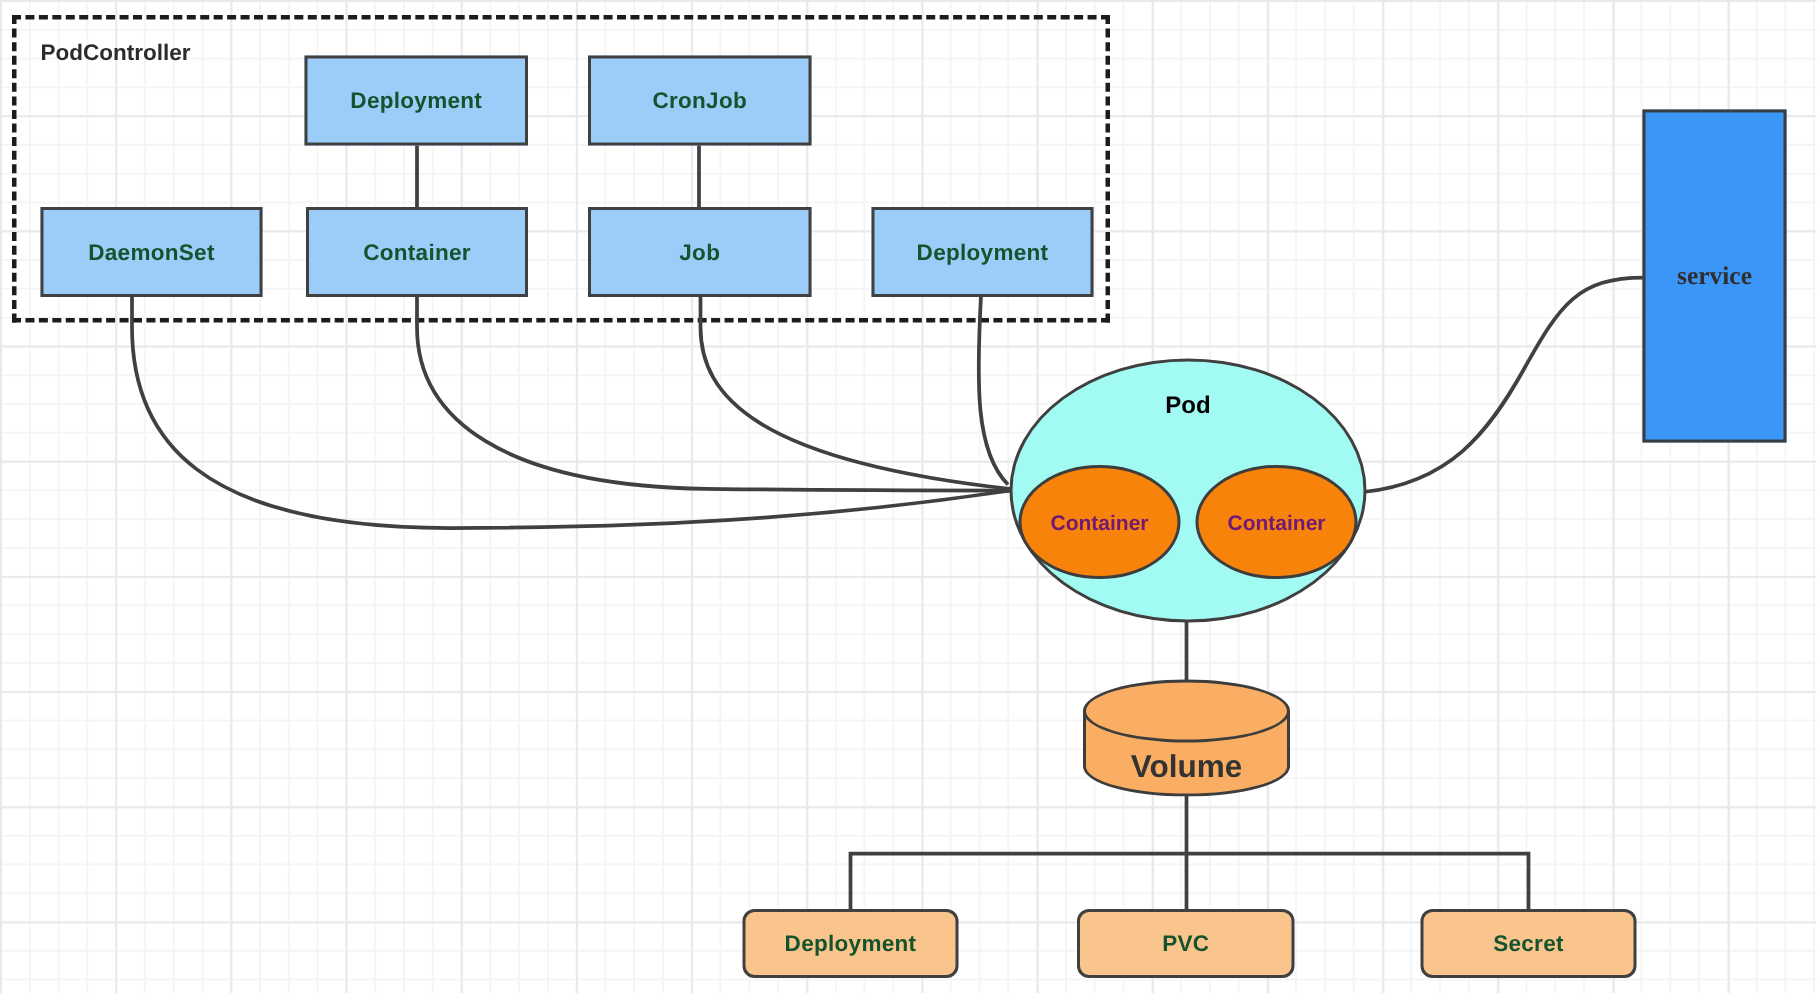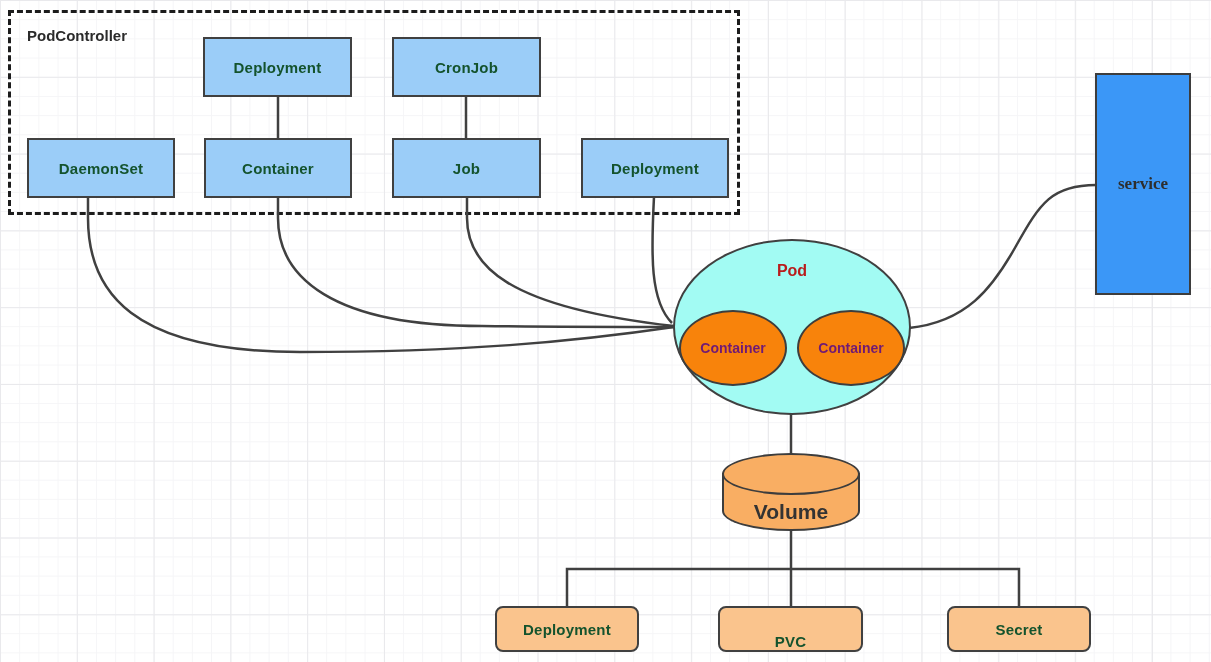--- a/index.html
+++ b/index.html
@@ -48,21 +48,21 @@
     font-weight:bold;font-size:17px;color:#2e2e2e;z-index:2;font-family:Liberation Serif, serif;
   }
 
   .pod{
     position:absolute;left:673px;top:239px;width:238px;height:176px;
     background:#A2FBF3;border:2.5px solid #404040;border-radius:50%;
     box-sizing:border-box;z-index:2;
   }
   .pod-label{
     position:absolute;left:0;top:21px;width:100%;text-align:center;
-    font-weight:bold;font-size:16px;color:#b91c1c;
+    font-weight:bold;font-size:16px;color:#000000;
   }
   .container-ell{
     position:absolute;box-sizing:border-box;z-index:3;
     width:108px;height:76px;border-radius:50%;
     background:#F8830B;border:2.5px solid #3d3d3d;
     display:flex;align-items:center;justify-content:center;
     font-weight:bold;font-size:14px;color:#701a75;
   }
   .container-left{left:679px;top:310px;}
   .container-right{left:797px;top:310px;}
@@ -86,21 +86,21 @@
   }
 
   .b-deployment{left:203px;top:37px;width:149px;height:60px;}
   .b-cronjob{left:392px;top:37px;width:149px;height:60px;}
   .b-daemonset{left:15px;top:138px;width:148px;height:60px;margin-left:12px;}
   .b-replicaset{left:204px;top:138px;width:148px;height:60px;}
   .b-job{left:392px;top:138px;width:149px;height:60px;}
   .b-statefulset{left:581px;top:138px;width:148px;height:60px;}
 
   .b-configmap{left:495px;top:606px;width:144px;height:46px;}
-  .b-pvc{left:718px;top:606px;width:145px;height:46px;align-items:flex-end;}
+  .b-pvc{left:718px;top:606px;width:145px;height:46px;}
   .b-secret{left:947px;top:606px;width:144px;height:46px;}
 </style>
 </head>
 <body>
 
 <div class="canvas">
 
   <svg class="wires" width="1211" height="662" viewBox="0 0 1211 662">
     <path class="wire" d="M278 96 L278 139"></path>
     <path class="wire" d="M466 96 L466 139"></path>

